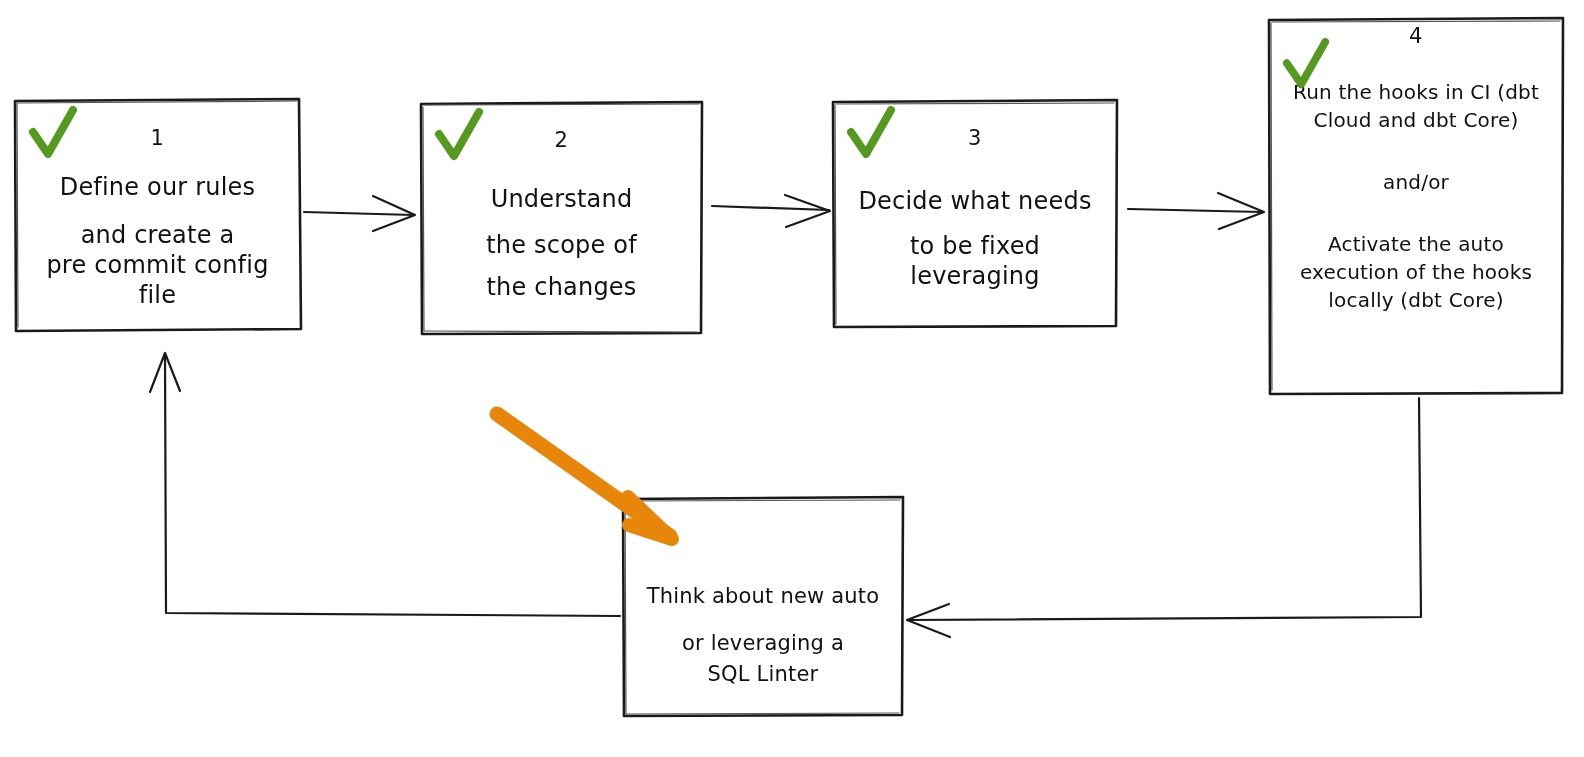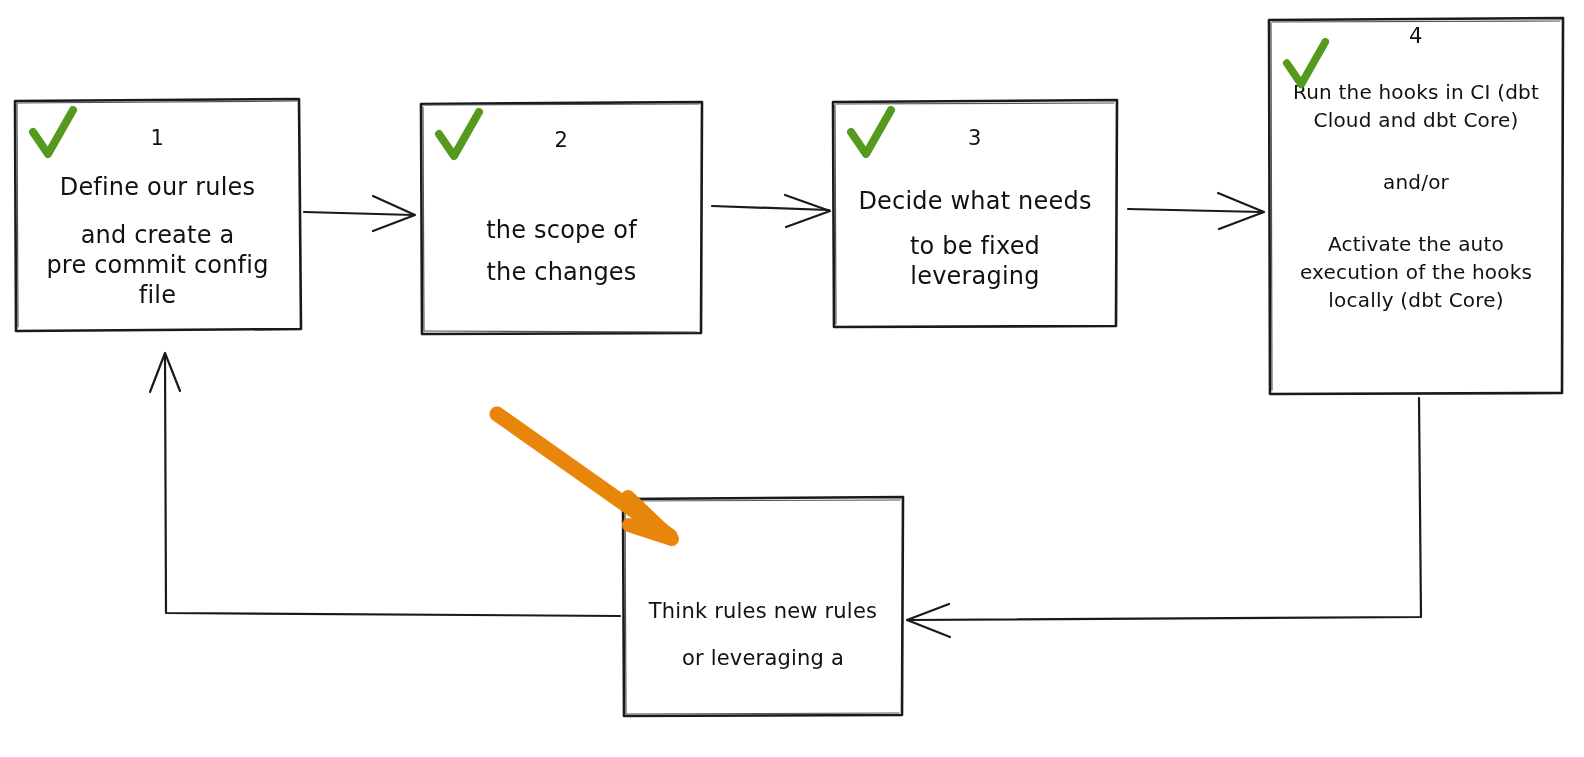--- a/index.html
+++ b/index.html
@@ -180,20 +180,21 @@
     </div>
   </div>
 
   <div class="node" id="node-2">
     <div class="node-inner">
       <svg class="check" viewBox="0 0 52 56">
         <path d="M5,26 L20,48 L45,4" fill="none" stroke="#559A1F" stroke-width="8" stroke-linecap="round" stroke-linejoin="round"></path>
       </svg>
       <div class="step-num">2</div>
       <div class="node-body">
+        <p>Understand</p>
         <p style="margin-top:16px">the scope of</p>
         <p style="margin-top:12px">the changes</p>
       </div>
     </div>
   </div>
 
   <div class="node" id="node-3">
     <div class="node-inner">
       <svg class="check" viewBox="0 0 52 56">
         <path d="M5,26 L20,48 L45,4" fill="none" stroke="#559A1F" stroke-width="8" stroke-linecap="round" stroke-linejoin="round"></path>
@@ -218,19 +219,20 @@
         <p style="margin-top:34px">and/or</p>
         <p style="margin-top:34px">Activate the auto execution of the hooks locally (dbt Core)</p>
       </div>
     </div>
   </div>
 
   <div class="node" id="node-5">
     <div class="node-inner">
       <div class="step-num"></div>
       <div class="node-body">
-        <p>Think rules new rules</p>
+        <p>Think about new auto</p>
         <p style="margin-top:16px">or leveraging a</p>
+        <p style="margin-top:0">SQL Linter</p>
       </div>
     </div>
   </div>
 
 </div>
 
 </body></html>

